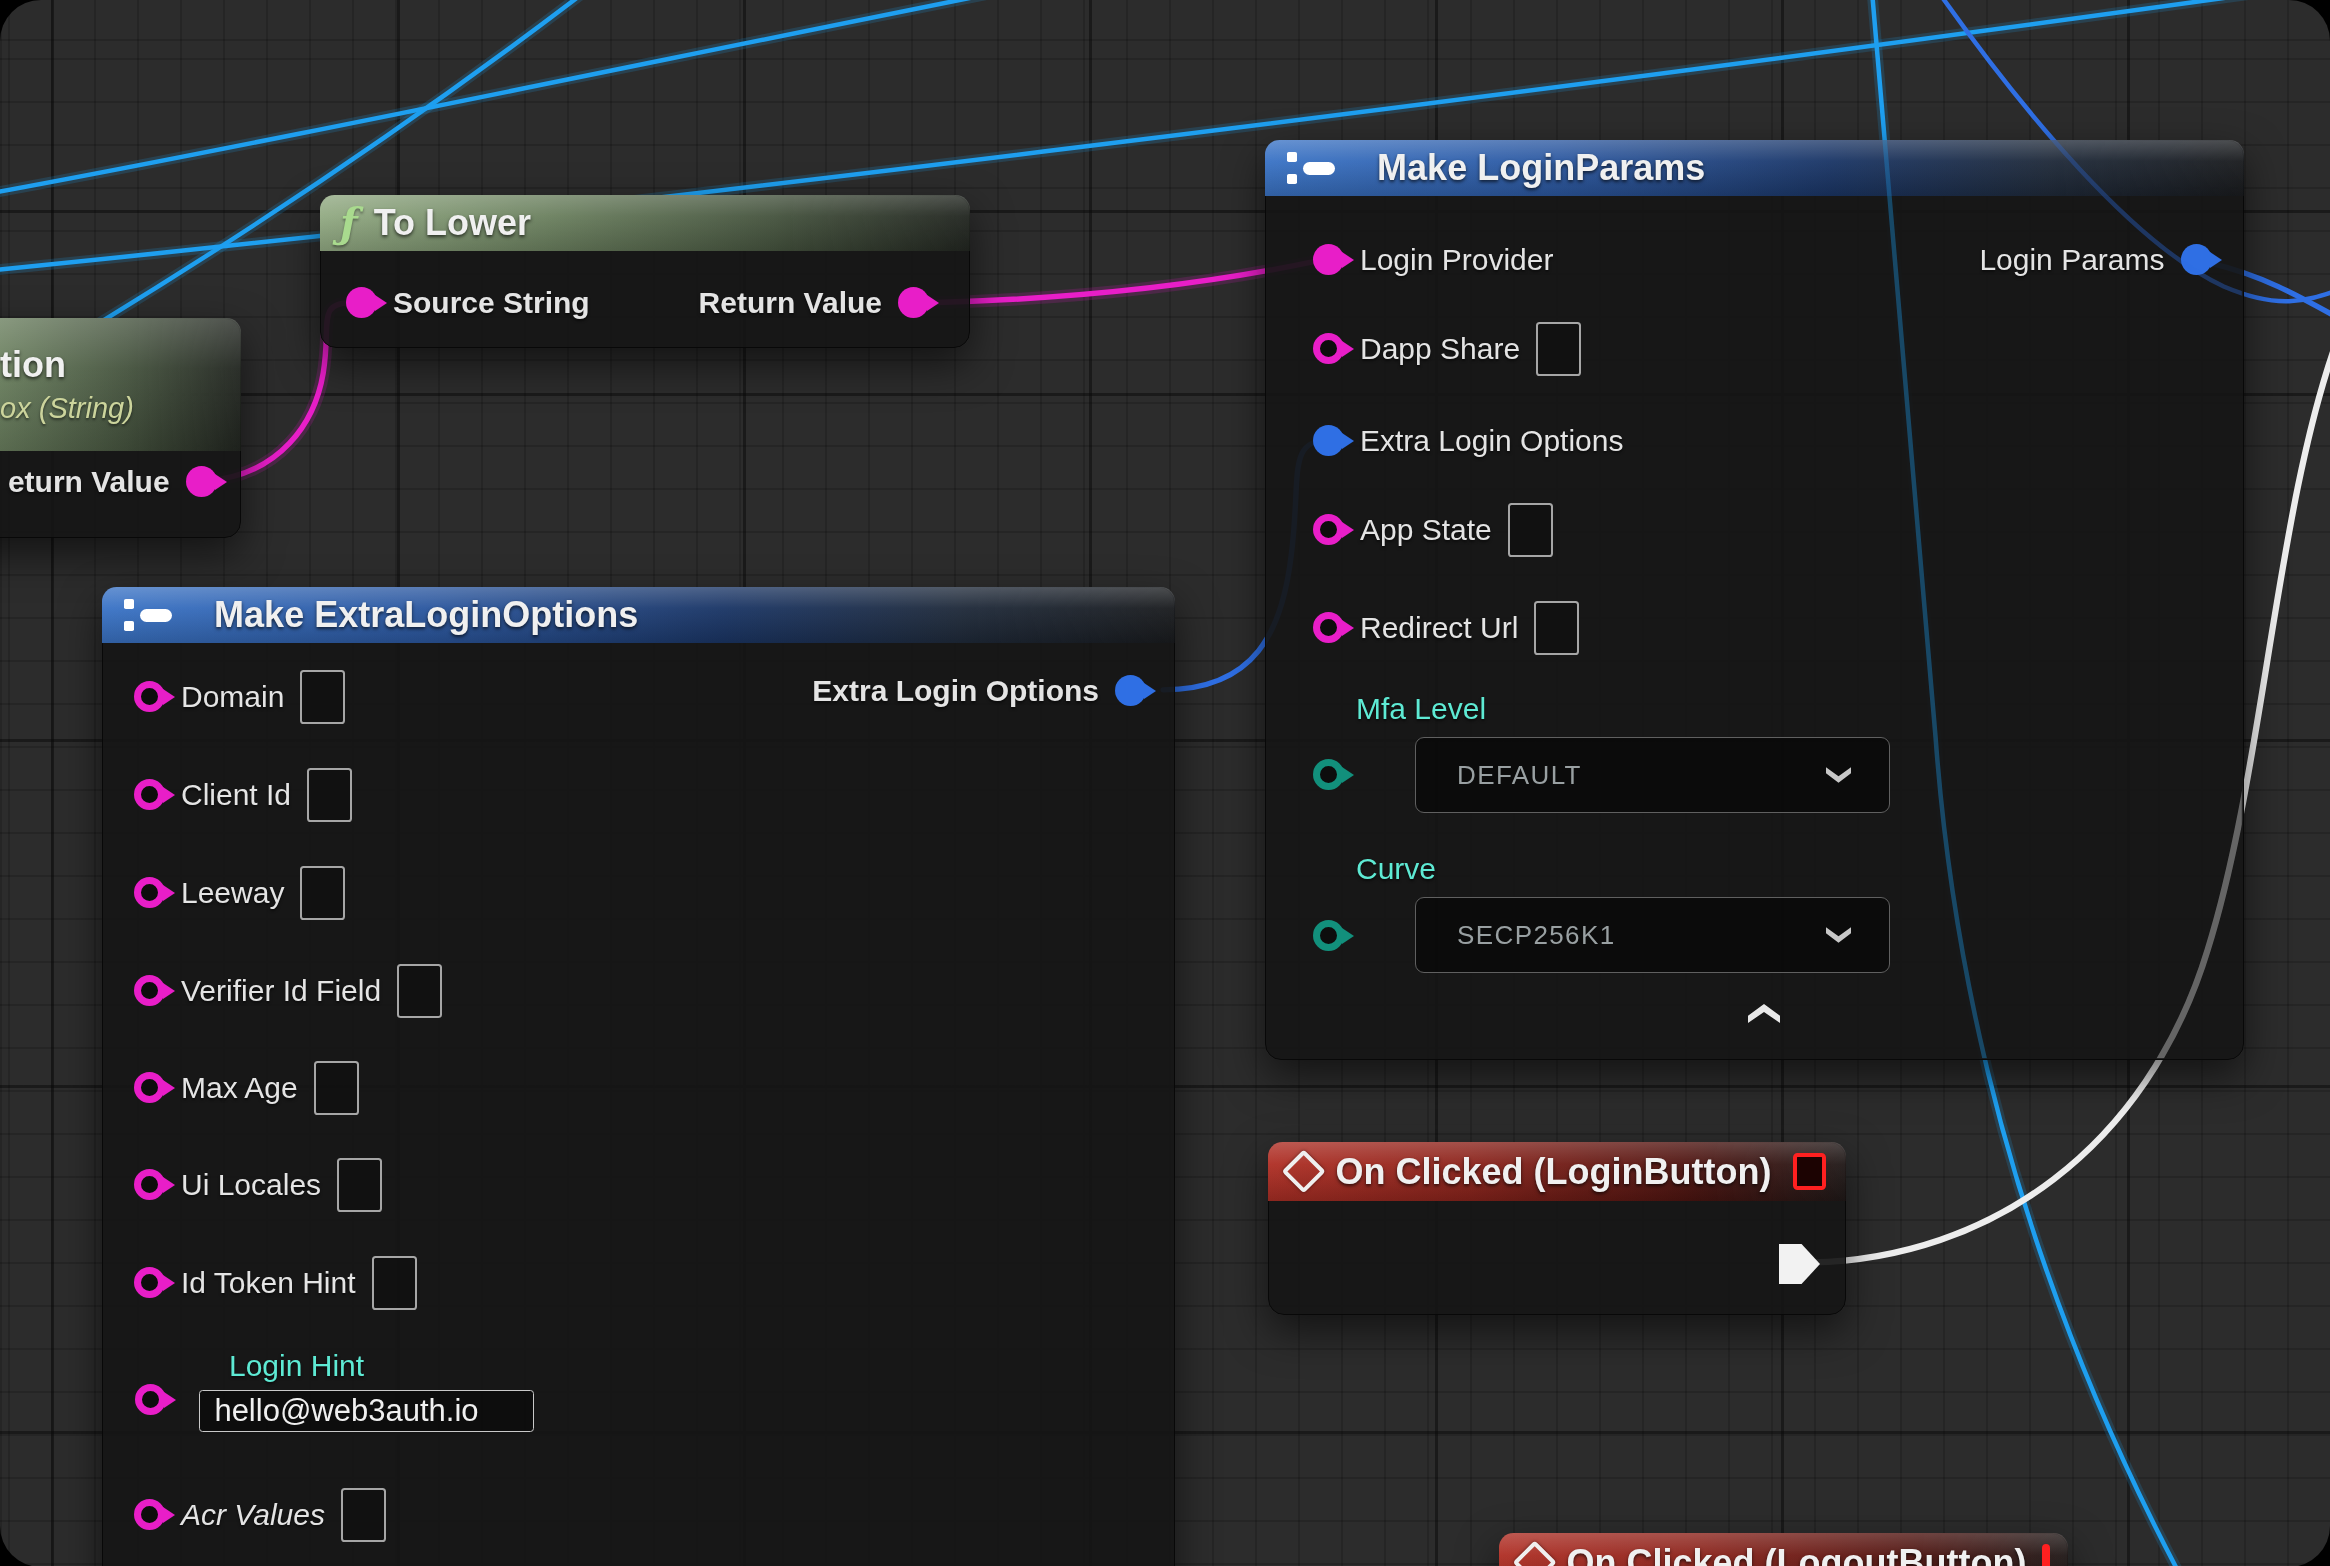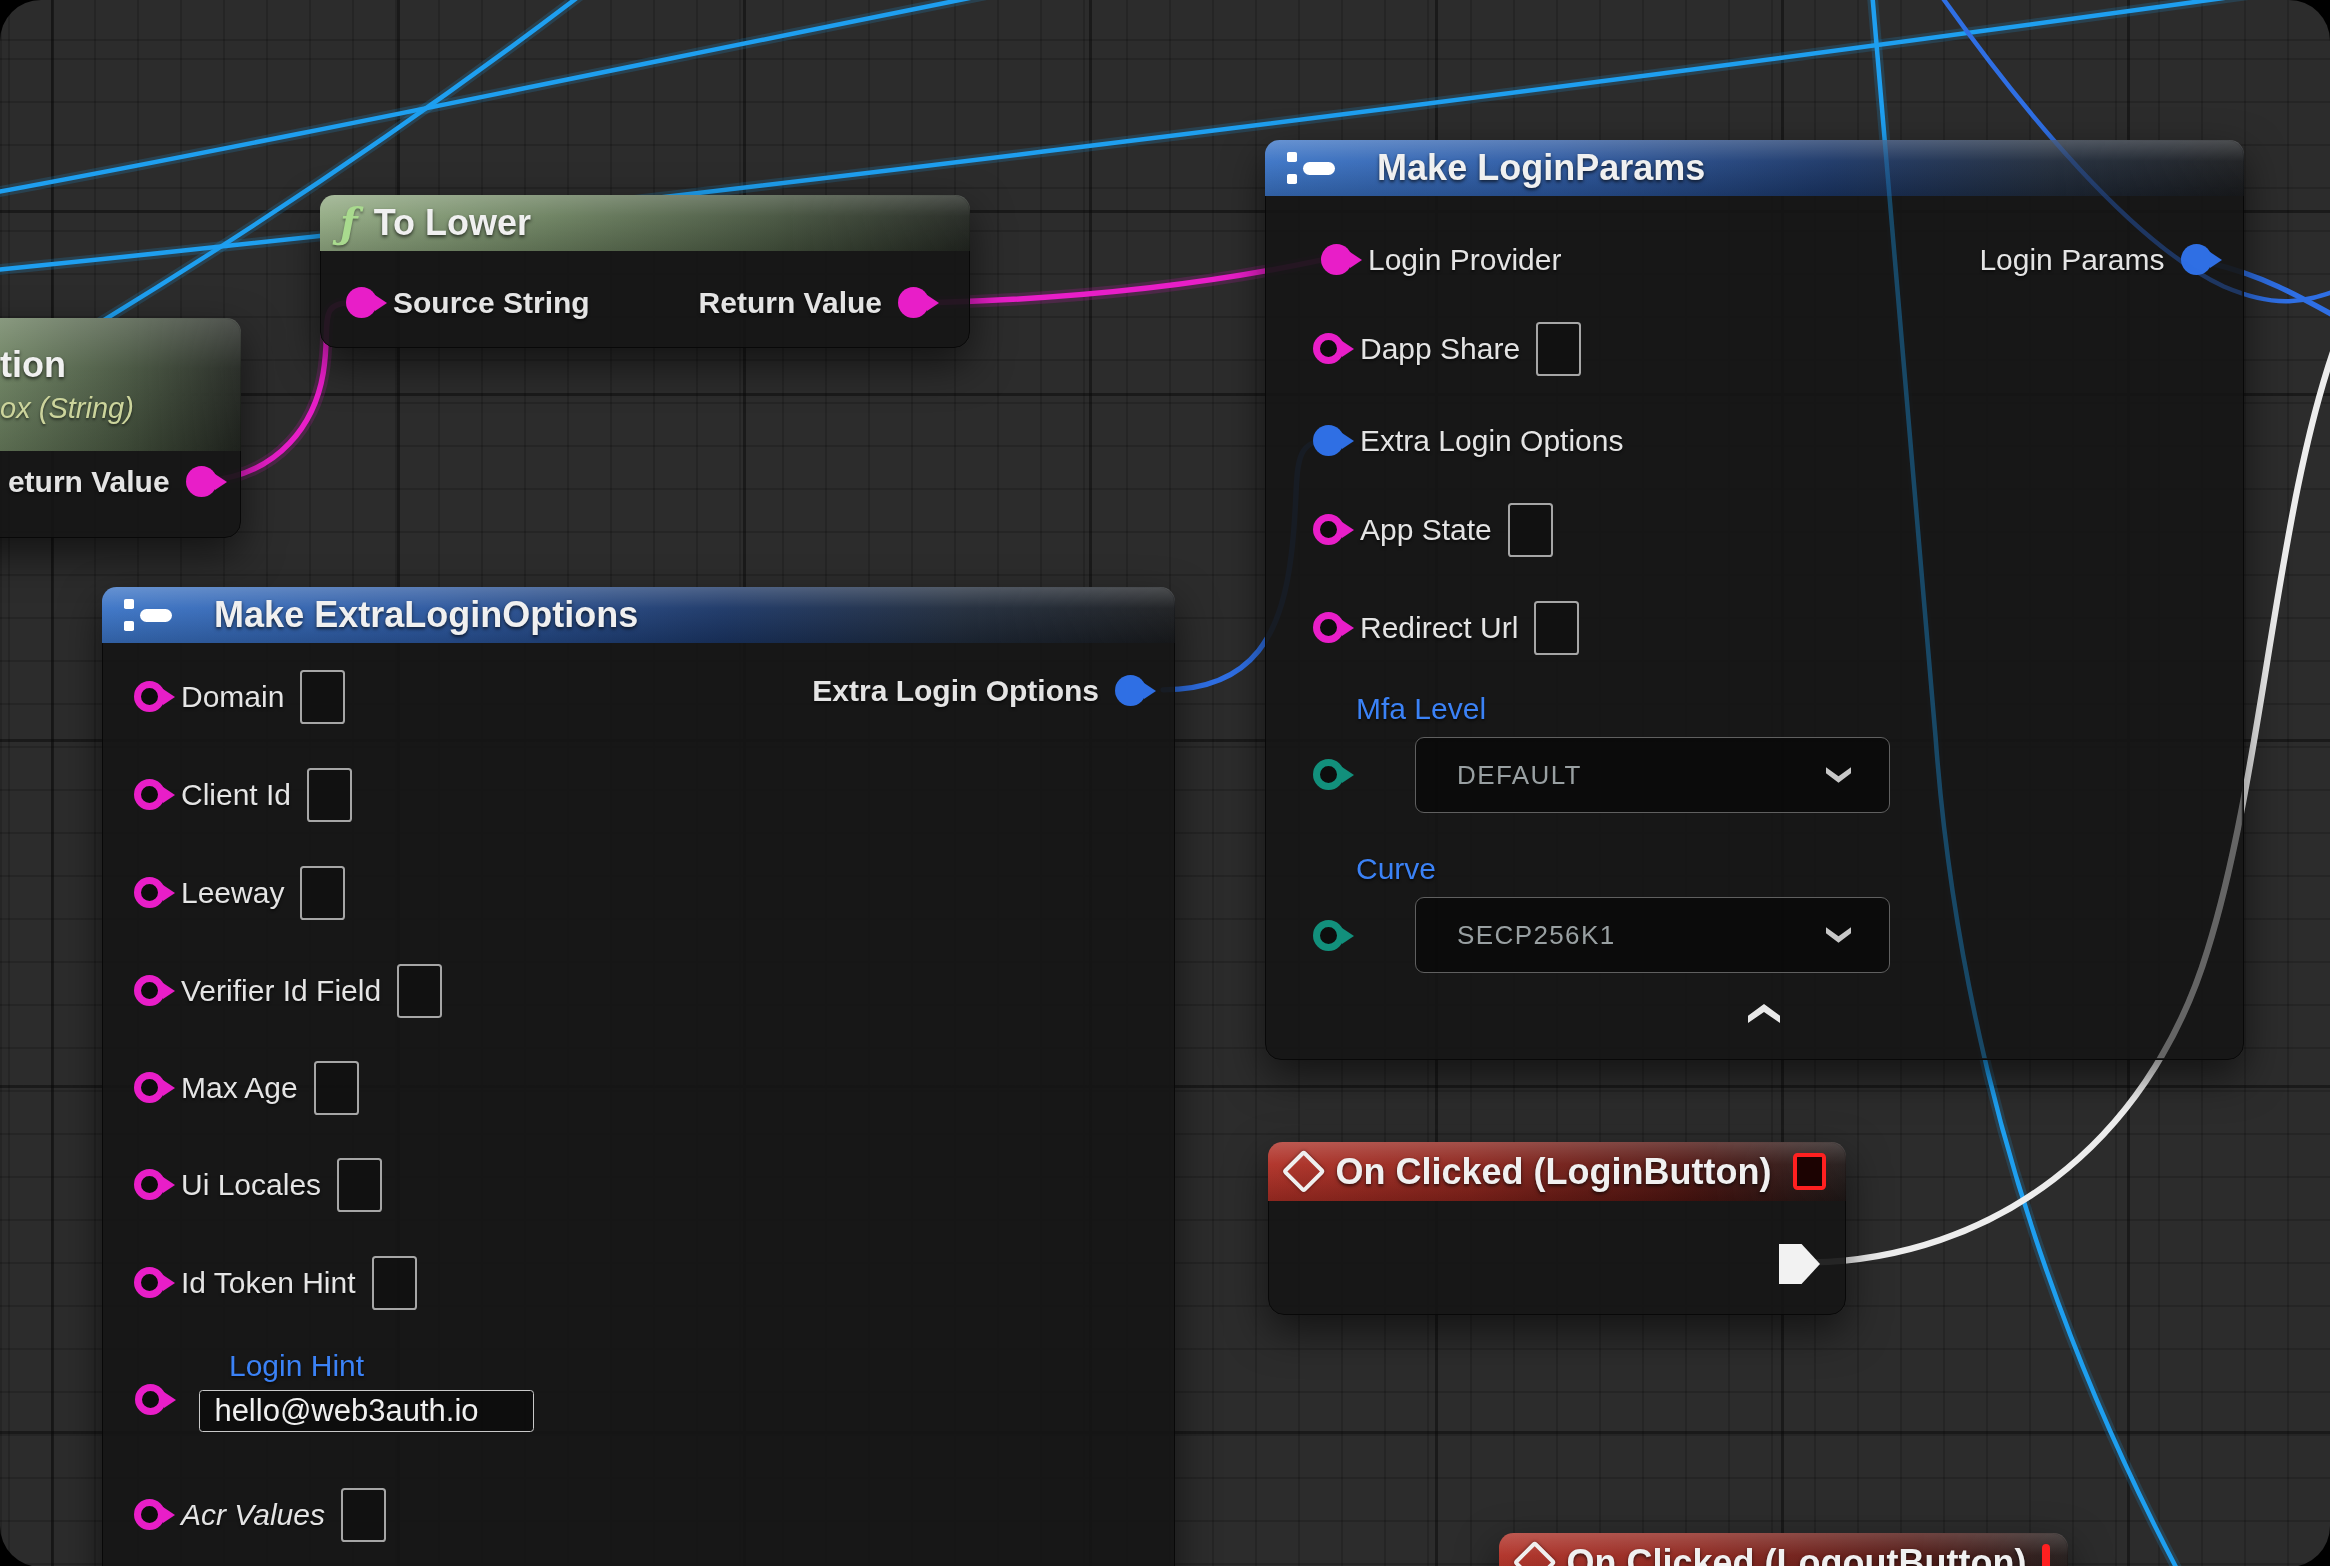--- a/index.html
+++ b/index.html
@@ -55,21 +55,21 @@
   .delegate-pin{width:25px;height:29px;border:4.5px solid #ff2020;border-radius:4.5px;background:#1c0302;box-sizing:content-box;}
   .event-icon{width:23.4px;height:23.4px;border:4.5px solid #efefef;transform:rotate(45deg);border-radius:3.6px;flex:none;
     box-shadow:0 0 3.6px rgba(0,0,0,0.5);}
   .fn-icon{font-family:"DejaVu Serif",serif;font-style:italic;font-weight:700;font-size:41px;color:#a9da8e;
     text-shadow:0 1.8px 2.7px rgba(0,0,0,0.4);line-height:1;}
   .make-icon{position:relative;width:52px;height:38px;flex:none;}
   .make-icon .d1,.make-icon .d2{position:absolute;left:1.8px;width:10px;height:10px;background:#fff;border-radius:1.8px;}
   .make-icon .d1{top:2.7px;} .make-icon .d2{bottom:2.7px;}
   .make-icon .bar{position:absolute;left:18px;top:12.6px;width:32px;height:13.5px;background:#fff;border-radius:7.2px;}
   .sub{font-style:italic;font-size:29px;color:#ccd49c;text-shadow:0 1.8px 2.7px rgba(0,0,0,0.5);white-space:nowrap;}
-  .mini-label{position:absolute;font-size:30px;color:#3b82f6;text-shadow:0 1.8px 2.7px rgba(0,0,0,0.55);white-space:nowrap;}
+  .mini-label{position:absolute;font-size:30px;color:#5eead4;text-shadow:0 1.8px 2.7px rgba(0,0,0,0.55);white-space:nowrap;}
 </style>
 </head>
 <body>
 
 <div id="canvas">
 
   <svg class="wires" width="2330" height="1567" viewBox="0 0 2588 1740">
     <g fill="none" stroke-linecap="round">
 
       <path d="M -30 442 C 180 320, 430 160, 670 -25" stroke="#1e9ff0" stroke-width="12" opacity="0.18"></path>
@@ -183,21 +183,21 @@
 
   <div class="node" style="left:1265px;top:140px;width:977px;height:918px;">
     <div class="hdr blue">
       <span class="make-icon">
           <i class="d1"></i>
           <i class="d2"></i>
           <i class="bar"></i>
         </span>
       <span class="title">Make LoginParams</span>
     </div>
-    <div class="row in" style="top:86px;left:55px;">
+    <div class="row in" style="top:86px;left:47px;">
       <span class="pin magenta filled"></span>
       <span class="lbl">Login Provider</span>
     </div>
     <div class="row out" style="top:86px;right:31.5px;">
       <span class="pin blue filled"></span>
       <span class="lbl">Login Params</span>
     </div>
     <div class="row in" style="top:175px;left:47px;">
       <span class="pin magenta hollow"></span>
       <span class="lbl">Dapp Share</span>

